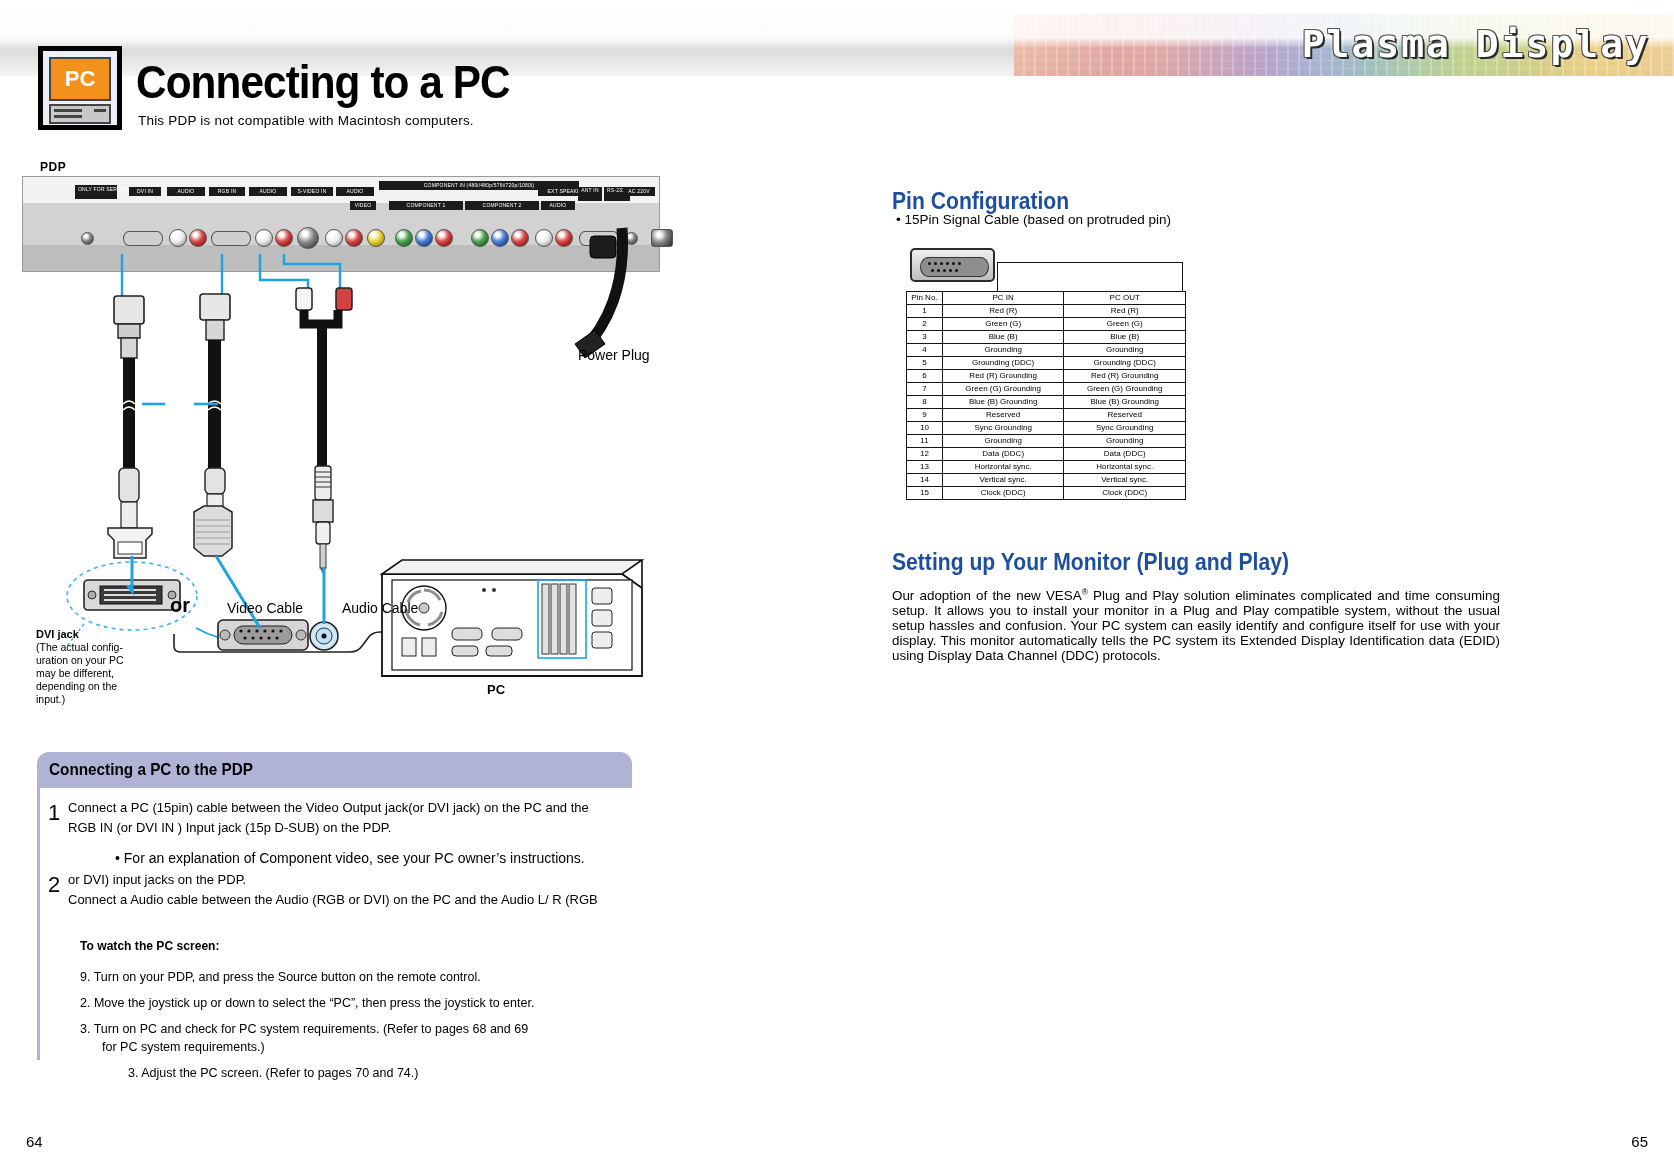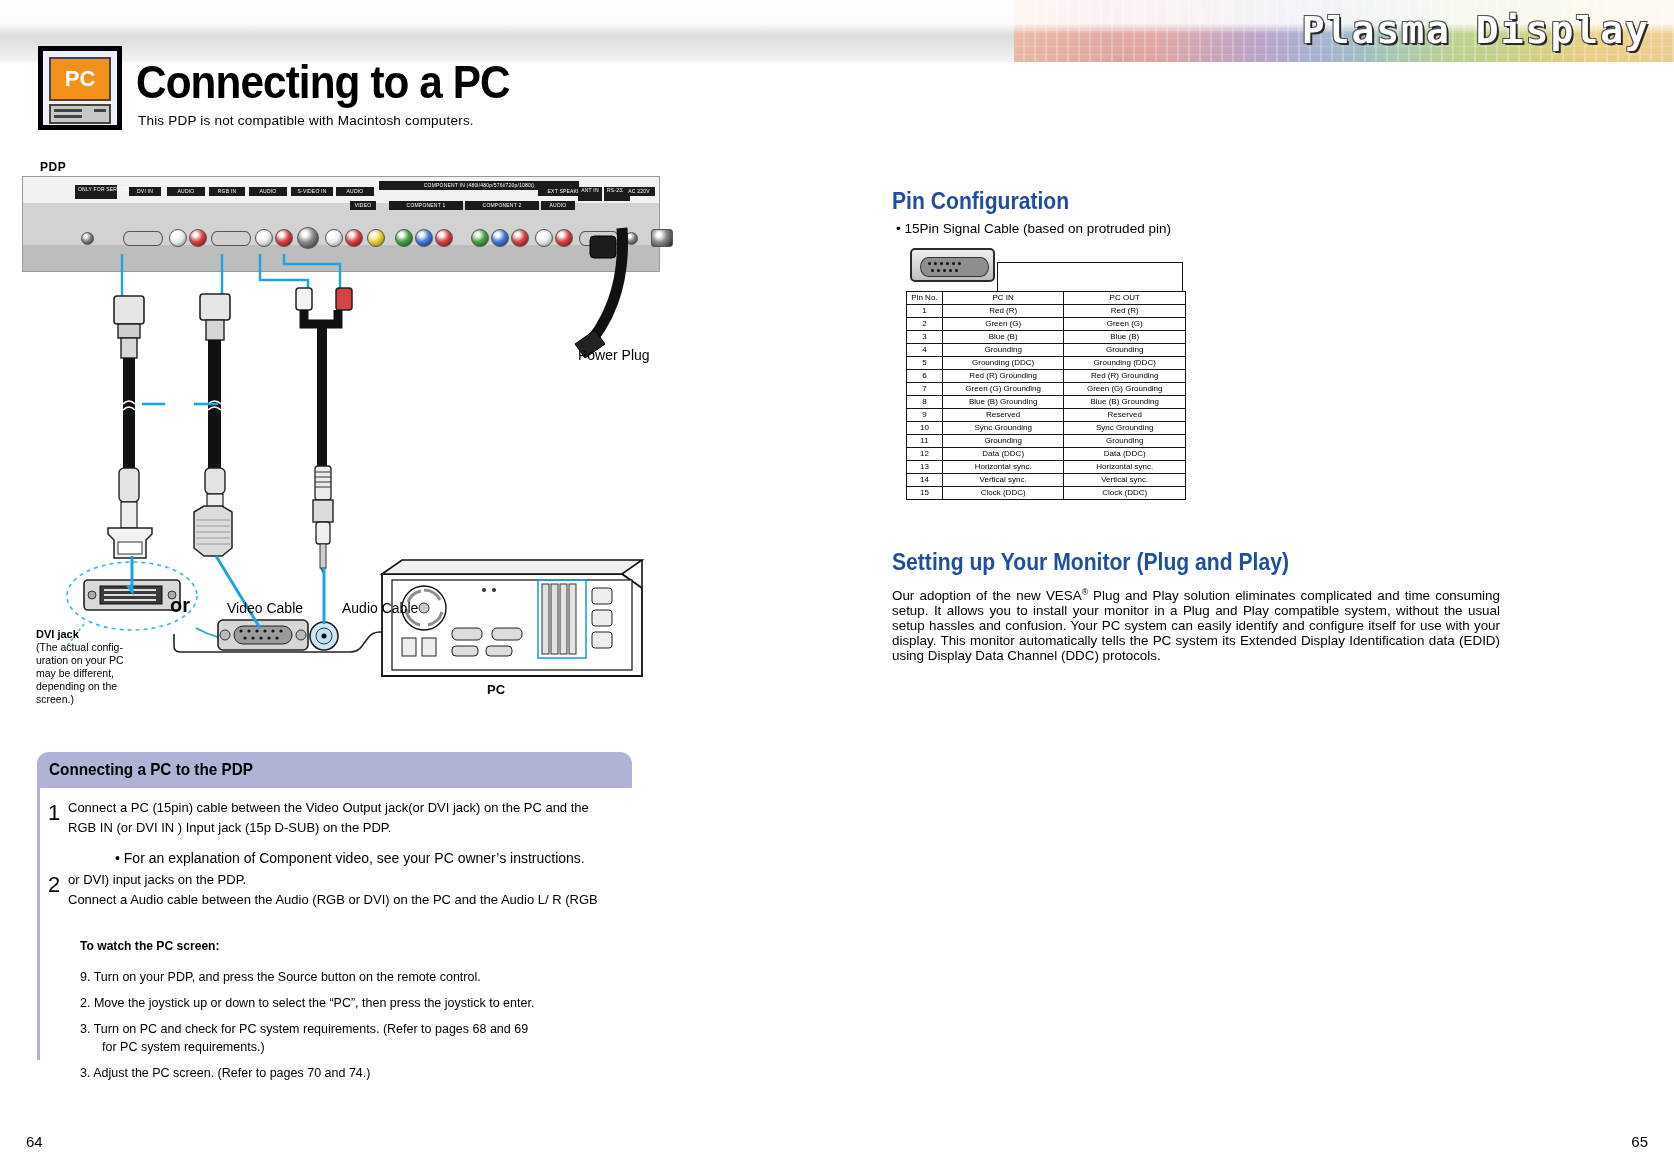--- a/index.html
+++ b/index.html
@@ -8,21 +8,21 @@
     width:1674px; height:1168px;
     background:#ffffff;
     font-family:"Liberation Sans", sans-serif;
     position:relative;
     overflow:hidden;
     color:#000;
   }
 
   
   .top-banner{
-    position:absolute; top:0; left:0; width:1674px; height:62px;
+    position:absolute; top:14px; left:0; width:1674px; height:62px;
     background:linear-gradient(180deg,#fbfbfb 0%,#ededed 30%,#dcdcdc 60%,#f4f4f4 100%);
   }
   .banner-art{
     position:absolute; top:0; right:0; width:660px; height:62px;
     background:
       radial-gradient(circle at 8% 55%, rgba(255,150,90,.45) 0 14%, transparent 40%),
       radial-gradient(circle at 26% 40%, rgba(168,120,210,.45) 0 16%, transparent 42%),
       radial-gradient(circle at 44% 60%, rgba(110,160,220,.40) 0 16%, transparent 42%),
       radial-gradient(circle at 62% 40%, rgba(130,205,130,.42) 0 16%, transparent 42%),
       radial-gradient(circle at 79% 55%, rgba(235,215,90,.45) 0 15%, transparent 42%),
@@ -401,21 +401,21 @@
 
 <div class="power-plug-label">Power Plug</div>
 <div class="pc-label">PC</div>
 
 <div class="dvi-caption">
   <b>DVI jack</b><br>
   <span>(The actual config-</span><br>
   <span>uration on your PC</span><br>
   <span>may be different,</span><br>
   <span>depending on the</span><br>
-  <span>screen.)</span>
+  <span>input.)</span>
 </div>
 
 <div class="inst-head">
   <span>Connecting a PC to the PDP</span>
 </div>
 <div class="inst-body">
 
   <div class="step" style="left:0; top:10px; width:595px;">
     <span class="num">1</span>
     <span class="txt">Connect a PC (15pin) cable between the Video Output jack(or DVI jack) on the PC and the</span>
@@ -429,25 +429,25 @@
     <span class="txt">or DVI) input jacks on the PDP.</span>
     <span class="txt">Connect a Audio cable between the Audio (RGB or DVI) on the PC and the Audio L/ R (RGB</span>
   </div>
 
   <div class="watch-head" style="top:150px;">To watch the PC screen:</div>
 
   <div class="numline" style="top:180px;">9.  Turn on your PDP, and press the Source button on the remote control.</div>
   <div class="numline" style="top:206px;">2.  Move the joystick up or down to select the “PC”, then press the joystick to enter.</div>
   <div class="numline" style="top:232px;">3.  Turn on PC and check for PC system requirements. (Refer to pages 68 and 69</div>
   <div class="numline" style="top:250px; left:62px;">for PC system requirements.)</div>
-  <div class="numline" style="top:276px;">3. Adjust the PC screen. (Refer to pages 70 and 74.)</div>
+  <div class="numline" style="top:276px;margin-left:48px;">3. Adjust the PC screen. (Refer to pages 70 and 74.)</div>
 </div>
 
 <div class="sec-title" style="left:892px; top:187px;">Pin Configuration</div>
-<div class="bullet-line" style="left:896px; top:221px;">•  15Pin Signal Cable (based on protruded pin)</div>
+<div class="bullet-line" style="left:896px; top:212px;">•  15Pin Signal Cable (based on protruded pin)</div>
 
 <div class="dsub-icon">
   <div class="slot"></div>
   <div class="pinrow" style="left:16px; top:12px;">
     <i></i>
       <i></i>
       <i></i>
       <i></i>
       <i></i>
       <i></i>

